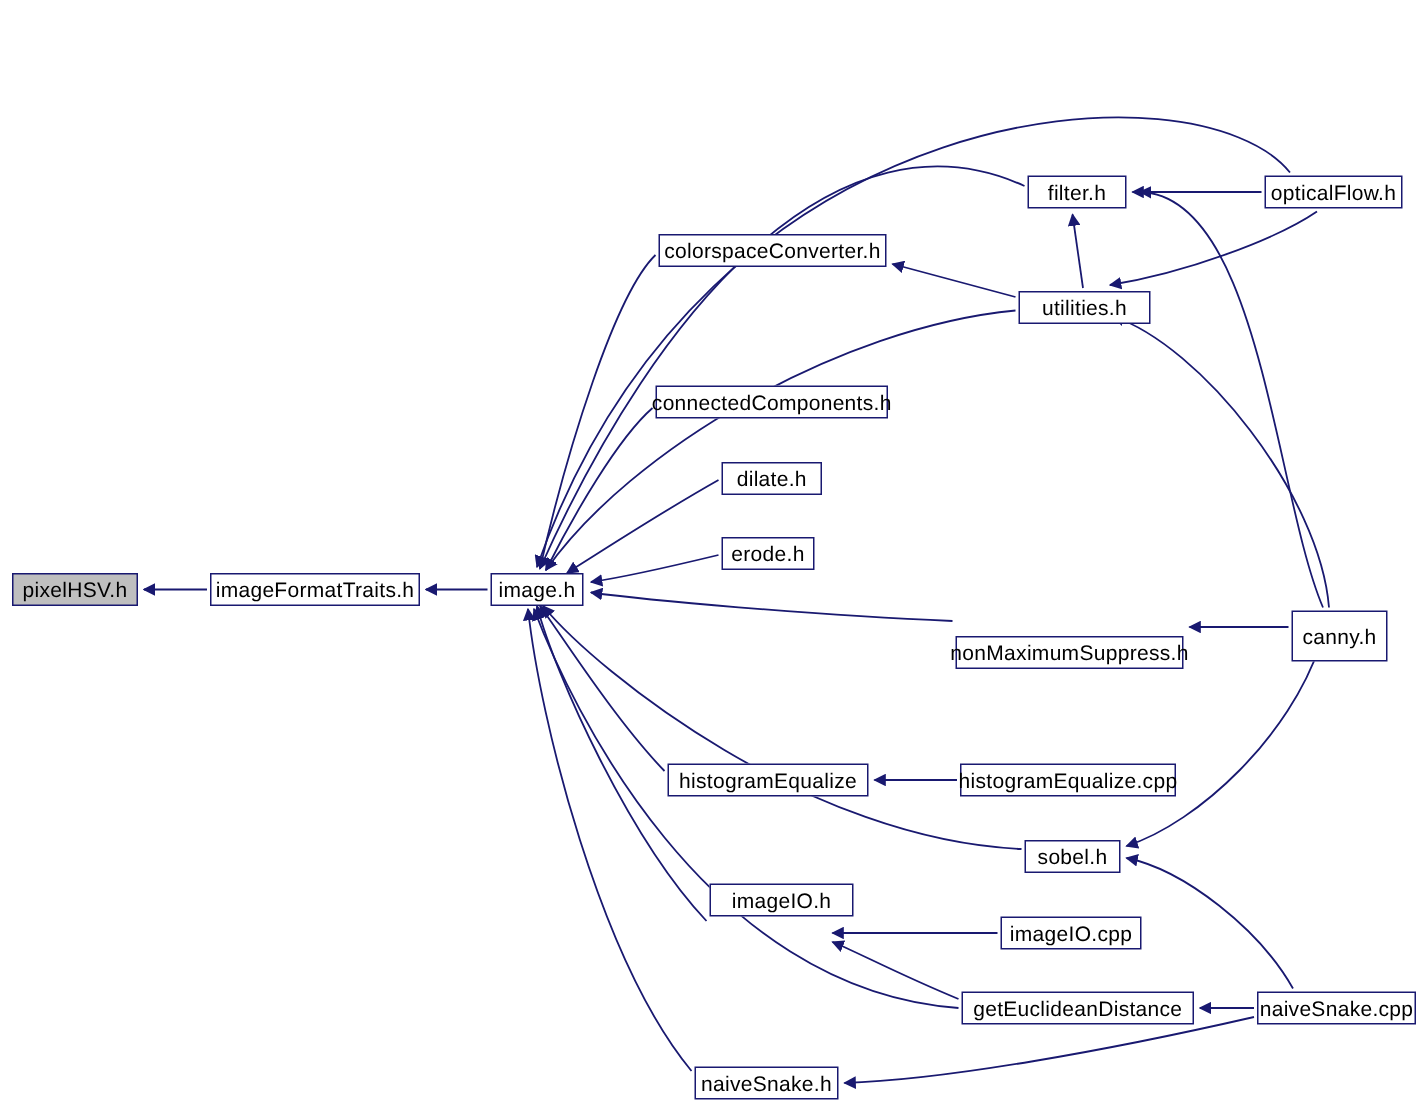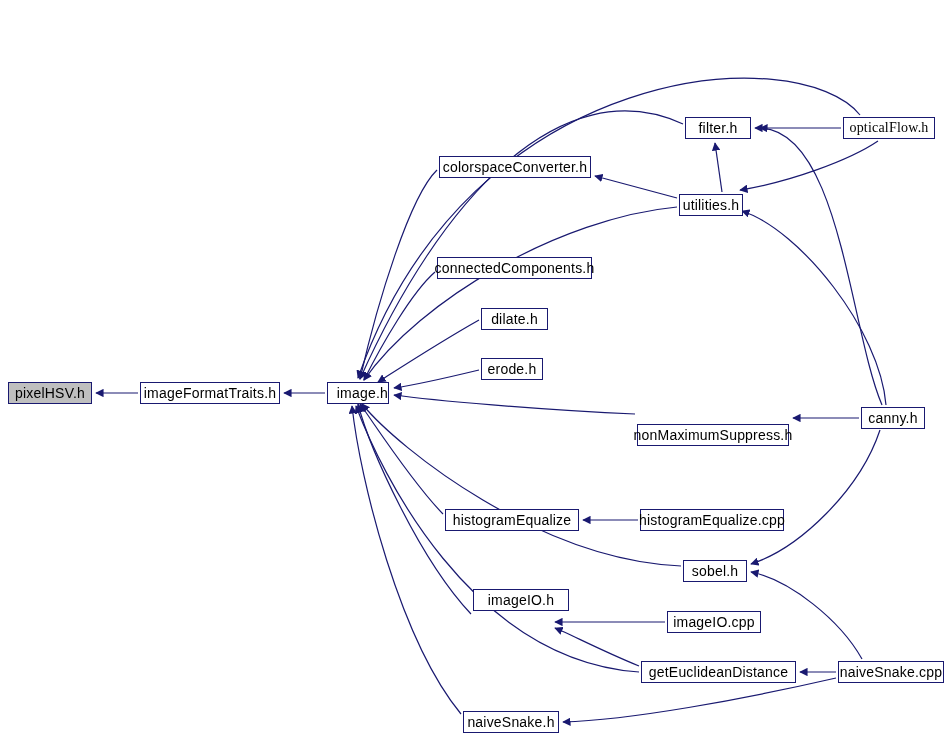--- a/index.html
+++ b/index.html
@@ -112,48 +112,48 @@
       <path d="M 836 678 C 740 700 630 720 563 722" marker-end="url(#arrow)"></path>
     </g>
   </svg>
 
   <div class="node root" style="left:8px;top:382px;width:84px;height:22px;">
       <span>pixelHSV.h</span>
     </div>
   <div class="node" style="left:140px;top:382px;width:140px;height:22px;">
       <span>imageFormatTraits.h</span>
     </div>
-  <div class="node" style="left:327px;top:382px;width:62px;height:22px;justify-content:flex-end;">
+  <div class="node" style="left:327px;top:382px;width:62px;height:22px;">
       <span>image.h</span>
     </div>
   <div class="node" style="left:685px;top:117px;width:66px;height:22px;">
       <span>filter.h</span>
     </div>
-  <div class="node" style="left:843px;top:117px;width:92px;height:22px;font-family:Liberation Serif, serif;">
+  <div class="node" style="left:843px;top:117px;width:92px;height:22px;">
       <span>opticalFlow.h</span>
     </div>
   <div class="node" style="left:439px;top:156px;width:152px;height:22px;">
       <span>colorspaceConverter.h</span>
     </div>
-  <div class="node" style="left:679px;top:194px;width:64px;height:22px;">
+  <div class="node" style="left:679px;top:194px;width:88px;height:22px;">
       <span>utilities.h</span>
     </div>
   <div class="node" style="left:437px;top:257px;width:155px;height:22px;">
       <span>connectedComponents.h</span>
     </div>
   <div class="node" style="left:481px;top:308px;width:67px;height:22px;text-align:center;">
       <span>dilate.h</span>
     </div>
   <div class="node" style="left:481px;top:358px;width:62px;height:22px;">
       <span>erode.h</span>
     </div>
   <div class="node" style="left:637px;top:407px;width:152px;height:22px;margin-top:17px;">
       <span>nonMaximumSuppress.h</span>
     </div>
-  <div class="node" style="left:861px;top:407px;width:64px;height:22px;">
+  <div class="node" style="left:861px;top:407px;width:64px;height:34px;">
       <span>canny.h</span>
     </div>
   <div class="node" style="left:640px;top:509px;width:144px;height:22px;">
       <span>histogramEqualize.cpp</span>
     </div>
   <div class="node" style="left:445px;top:509px;width:134px;height:22px;">
       <span>histogramEqualize</span>
     </div>
   <div class="node" style="left:683px;top:560px;width:64px;height:22px;">
       <span>sobel.h</span>

